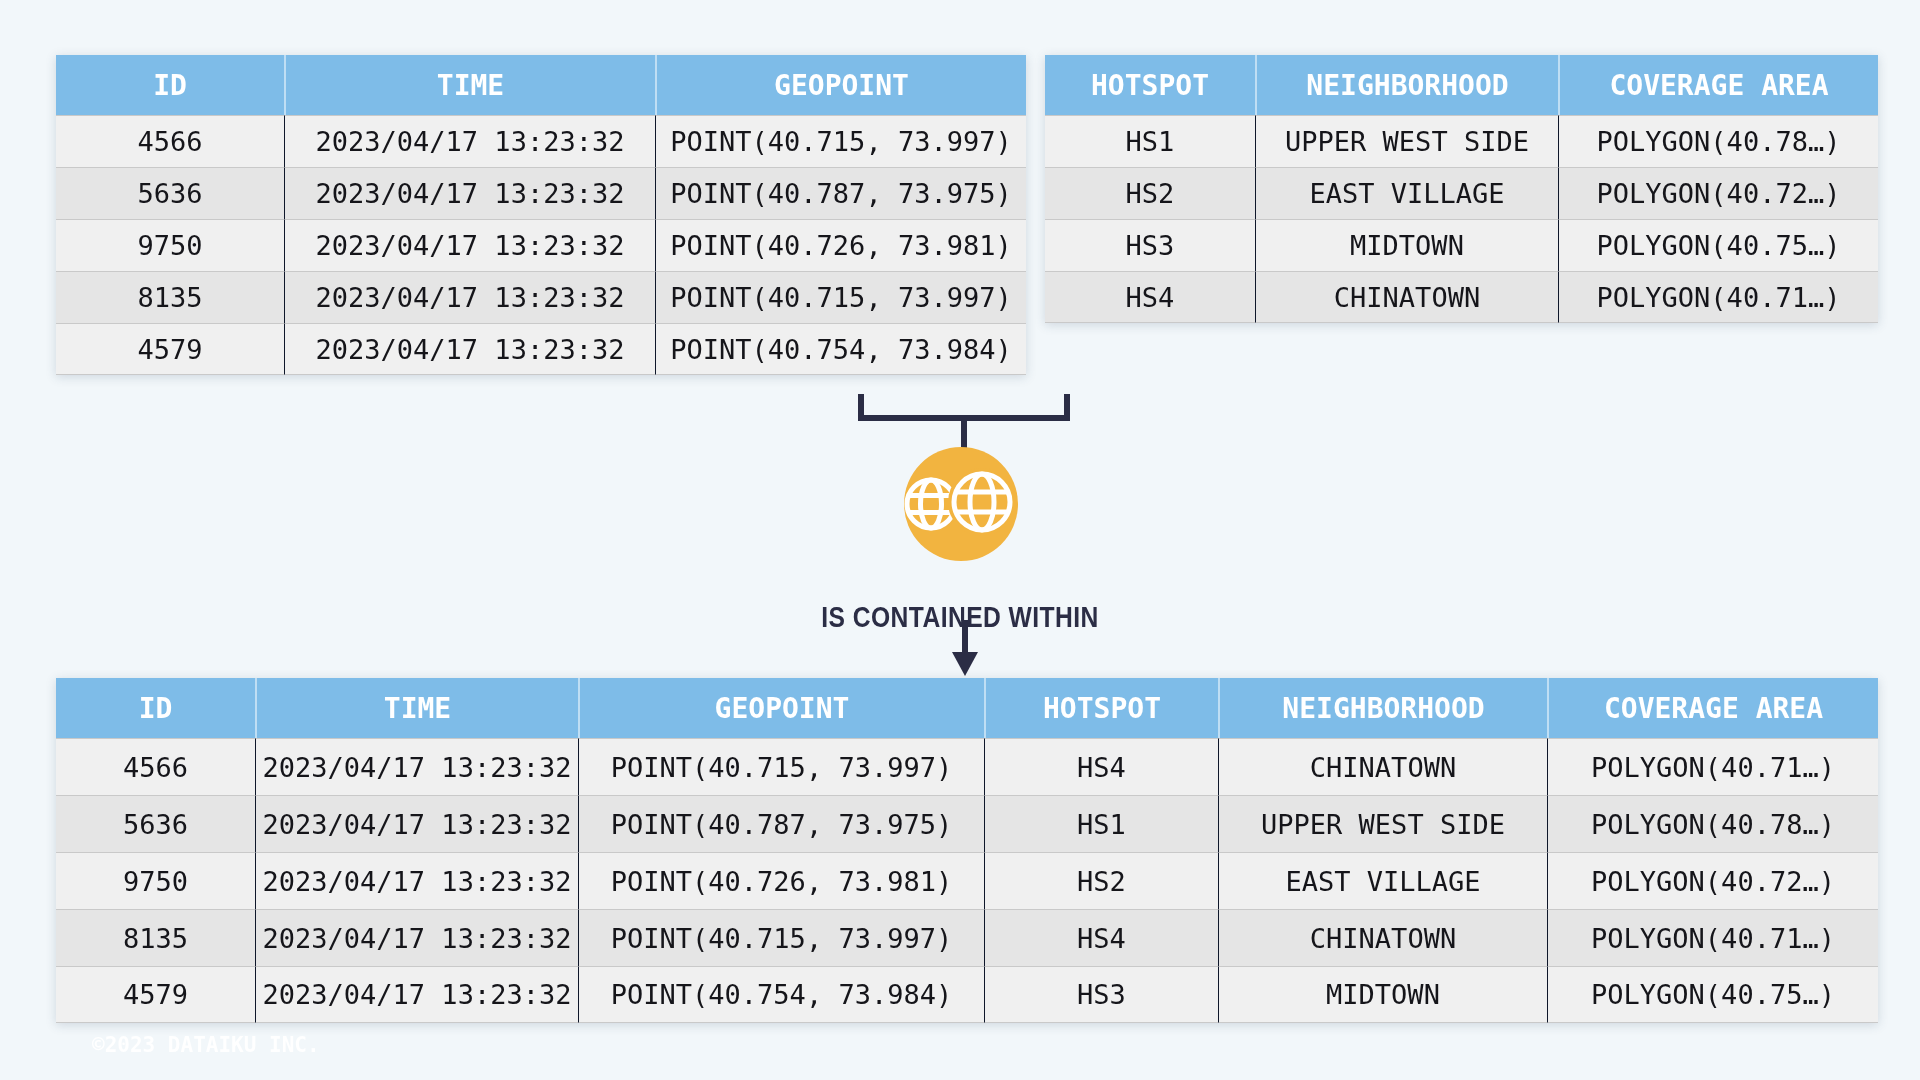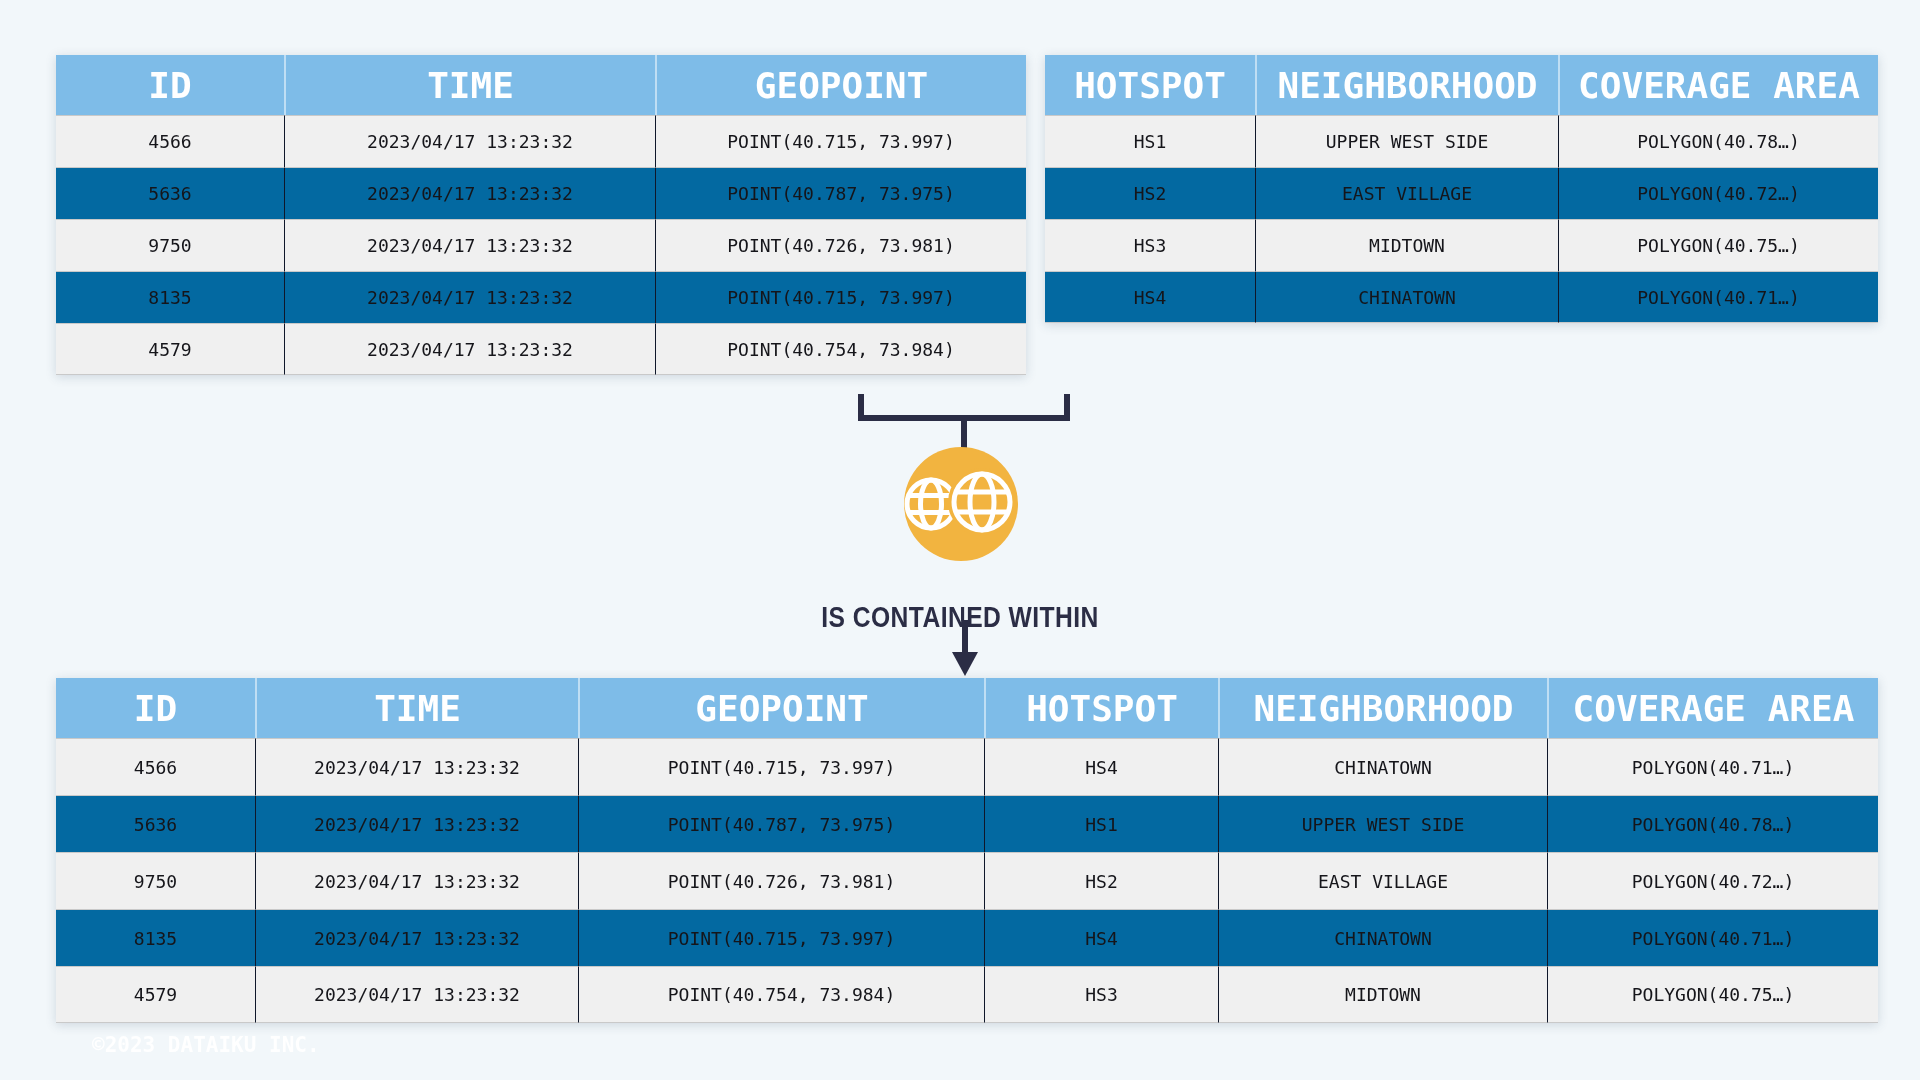--- a/index.html
+++ b/index.html
@@ -2,34 +2,34 @@
 <html><head>
 <meta charset="utf-8">
 <style>
   html,body{margin:0;padding:0}
   body{
     position:relative;width:1920px;height:1080px;overflow:hidden;
     background:#F2F7FA;
     font-family:"DejaVu Sans Mono","Liberation Mono",monospace;
   }
   .tbl{position:absolute;box-shadow:0 2px 10px rgba(45,70,100,.18);background:#fff}
-  .trow{display:grid;height:52px;background:#0369a1}
+  .trow{display:grid;height:52px;background:#e5e5e5}
   .trow.r57{height:57px}
   .trow.head{height:60px;background:#7EBCE8}
   .tbl > .trow:nth-child(even){background:#F0F0F0}
   .tbl > .trow.head{background:#7EBCE8}
   .hcell{
     display:flex;align-items:center;justify-content:center;
-    color:#FFFFFF;font-weight:bold;font-size:36px;letter-spacing:0;
+    color:#FFFFFF;font-weight:bold;font-size:28px;letter-spacing:0;
     overflow:hidden;white-space:nowrap;
   }
   .hcell + .hcell{border-left:2px solid rgba(255,255,255,.5)}
   .cell{
     display:flex;align-items:center;justify-content:center;
-    font-size:18px;color:#15151A;white-space:nowrap;overflow:hidden;
+    font-size:27px;color:#15151A;white-space:nowrap;overflow:hidden;
     border-top:1px solid #C9C9C9;
   }
   .cell + .cell{border-left:1px solid #0f172a}
   .tbl > .trow:last-child > .cell{border-bottom:1px solid #C9C9C9}
   .cols-a{grid-template-columns:228px 371px 371px}
   .cols-b{grid-template-columns:210px 303px 320px}
   .cols-c{grid-template-columns:199px 323px 406px 234px 329px 331px}
   #t-trips{left:56px;top:55px}
   #t-hotspots{left:1045px;top:55px}
   #t-joined{left:56px;top:678px}

